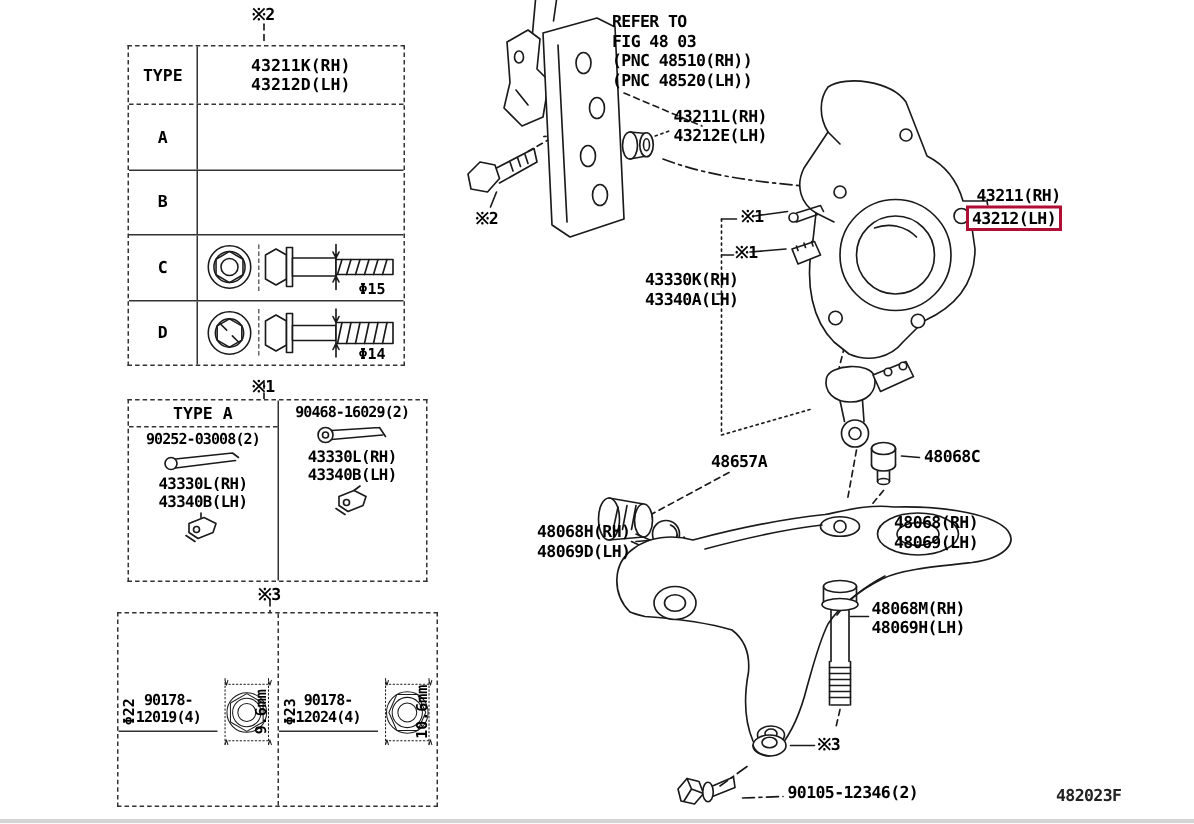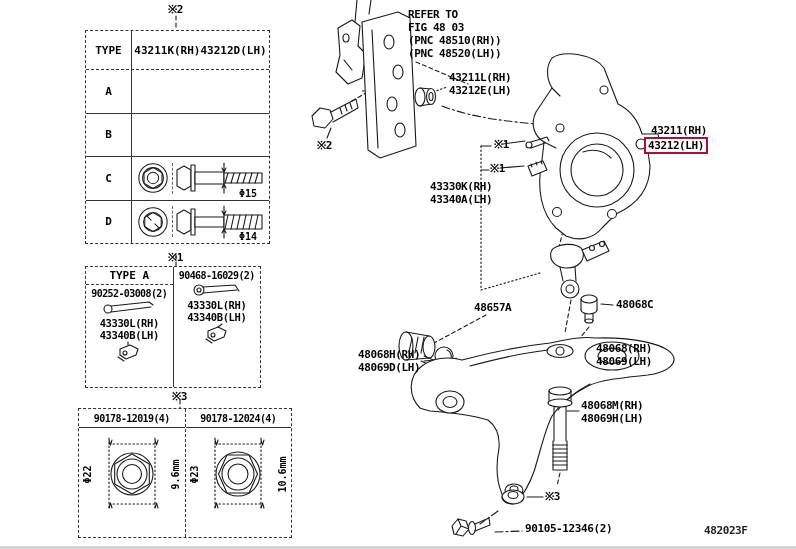--- a/index.html
+++ b/index.html
@@ -8,39 +8,39 @@
   .lbl{position:absolute;font-size:11px;font-weight:700;line-height:13px;letter-spacing:-0.4px;white-space:nowrap;}
   .lbl div{white-space:nowrap;}
   .hl{border:2px solid #b00f35;padding:0 2px;background:#fff;}
   .footer-code{font-size:11px;font-weight:700;color:#222;}
   .tbl{position:absolute;border:1px dashed #333;background:#fff;box-sizing:border-box;}
   
   .t1{left:85px;top:30px;width:185px;height:214px;display:flex;flex-direction:column;justify-content:space-between;}
   .t1-head{display:flex;border-bottom:1px dashed #333;height:38px;flex:none;}
   .t1-type{width:45px;border-right:1px solid #333;display:flex;align-items:center;justify-content:center;
            font-size:11px;font-weight:700;}
-  .t1-part{flex:1;display:flex;align-items:center;justify-content:center;
+  .t1-part{flex:1;display:flex;flex-direction:column;align-items:center;justify-content:center;
            font-size:11px;font-weight:700;line-height:13px;}
   .t1-row{display:flex;flex:1;}
   .t1-row + .t1-row{border-top:1px solid #333;}
   .t1-letter{width:45px;border-right:1px solid #333;display:flex;align-items:center;justify-content:center;
              font-size:11px;font-weight:700;}
   .t1-icons{flex:1;position:relative;display:flex;align-items:center;padding:2px 2px 2px 4px;}
   .t1-div{width:0;height:80%;border-left:1px dashed #666;margin:0 2px;}
   .dia{position:absolute;right:12px;bottom:1px;font-size:10px;font-weight:700;}
   
-  .t2{left:85px;top:266px;width:176px;height:122px;display:flex;}
+  .t2{left:85px;top:266px;width:200px;height:122px;display:flex;}
   .t2-col{flex:1;display:flex;flex-direction:column;align-items:center;}
   .t2-col + .t2-col{border-left:1px solid #333;}
   .t2-head{width:100%;text-align:center;border-bottom:1px dashed #333;font-weight:700;font-size:11px;padding:2px 0;box-sizing:border-box;}
   .t2-part{font-size:10px;font-weight:700;margin-top:3px;letter-spacing:-0.6px;}
   .t2-joint{font-size:10.5px;font-weight:700;line-height:12px;text-align:center;letter-spacing:-0.4px;}
   
   .t3{left:78px;top:408px;width:214px;height:130px;display:flex;}
-  .t3-col{flex:1;position:relative;display:flex;flex-direction:column;align-items:center;}
+  .t3-col{flex:1;position:relative;display:flex;flex-direction:row;align-items:center;}
   .t3-col + .t3-col{border-left:1px dashed #333;}
   .t3-head{width:100%;text-align:center;border-bottom:1px solid #333;font-weight:700;font-size:10px;
            letter-spacing:-0.6px;padding:4px 0 3px;box-sizing:border-box;}
   .rot{position:absolute;transform:rotate(-90deg);font-size:10px;font-weight:700;width:44px;text-align:center;}
   .art{position:absolute;left:0;top:0;}
   .bottom-strip{position:absolute;left:0;bottom:0;width:796px;height:3px;background:#d4d4d4;}
   svg .ln{fill:none;stroke:#1a1a1a;stroke-width:1.1;stroke-linejoin:round;stroke-linecap:round;}
   svg .fw{fill:#fff;}
   svg .d1{stroke-dasharray:4 3;}
   svg .d2{stroke-dasharray:1.5 2.5;}

